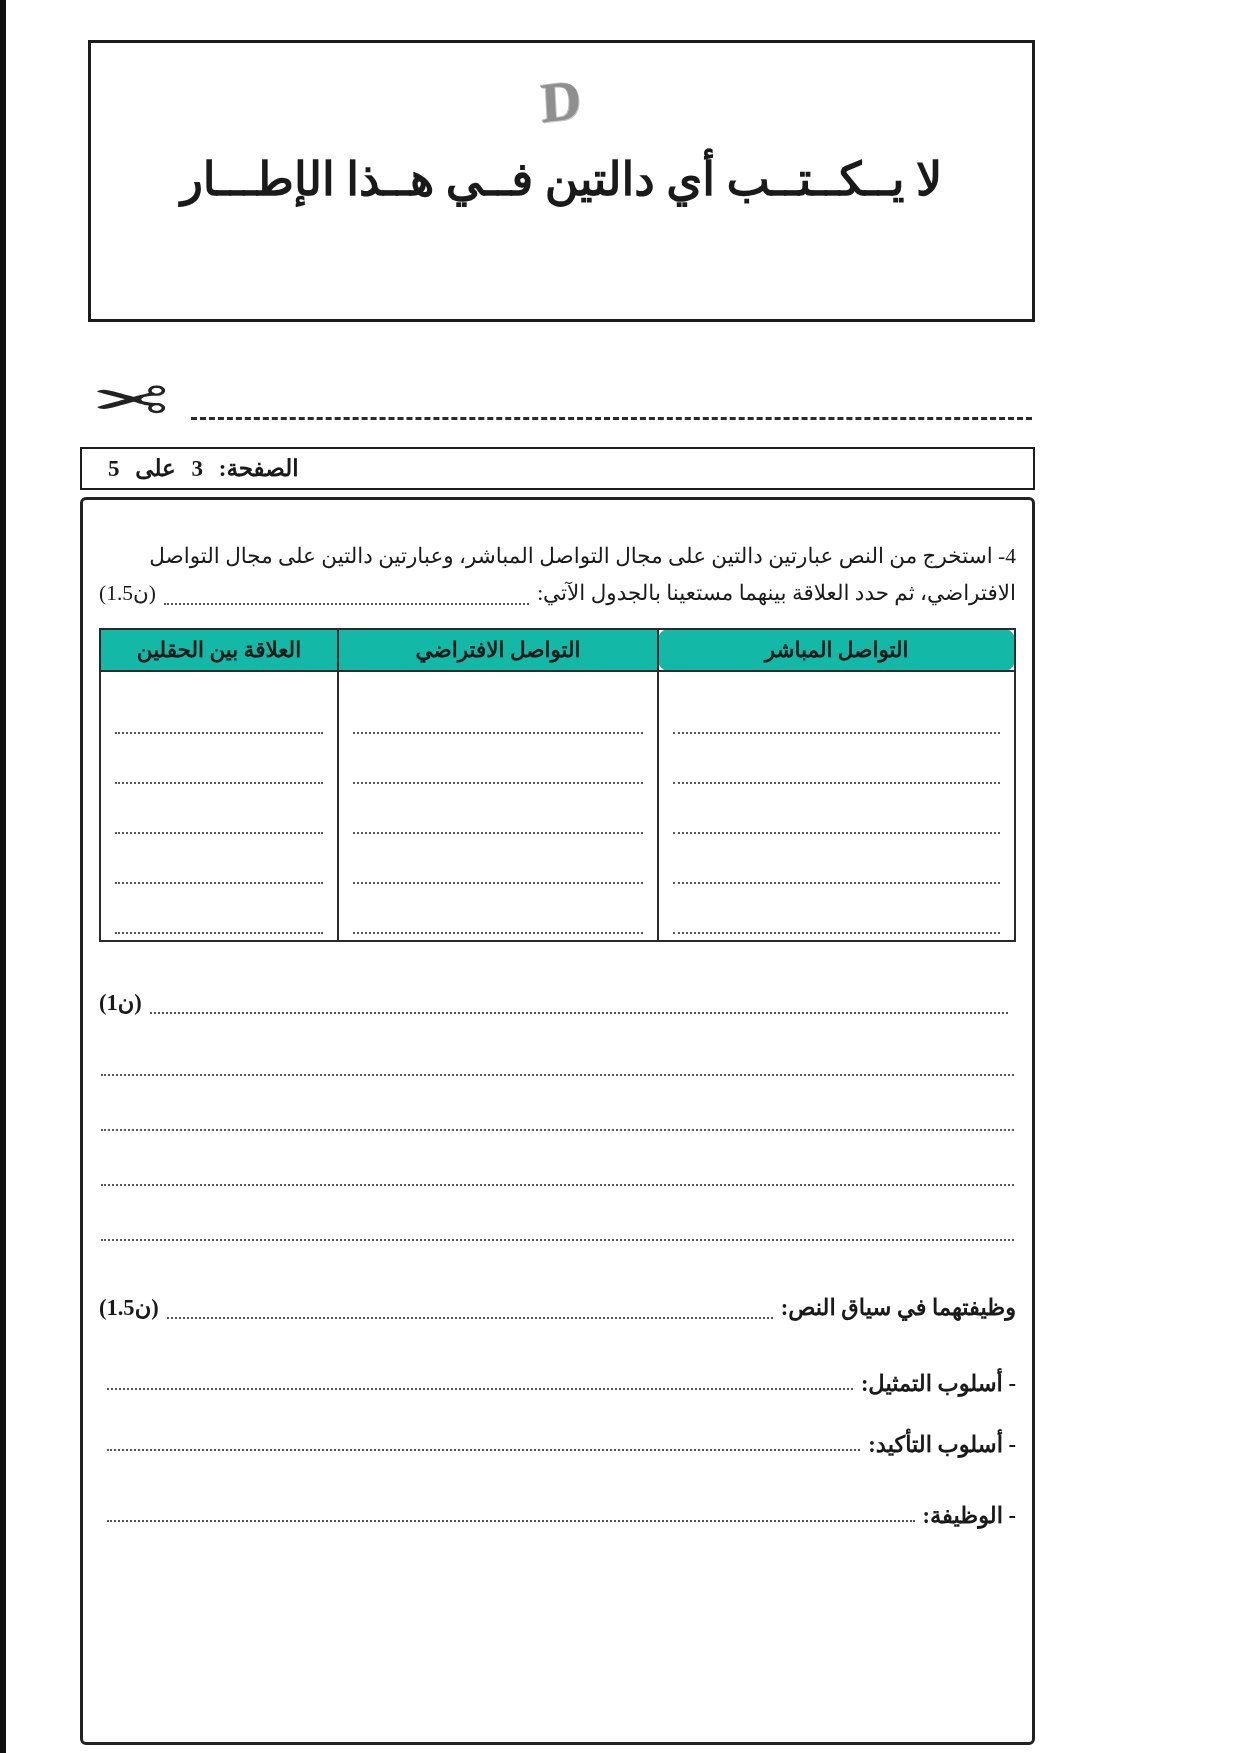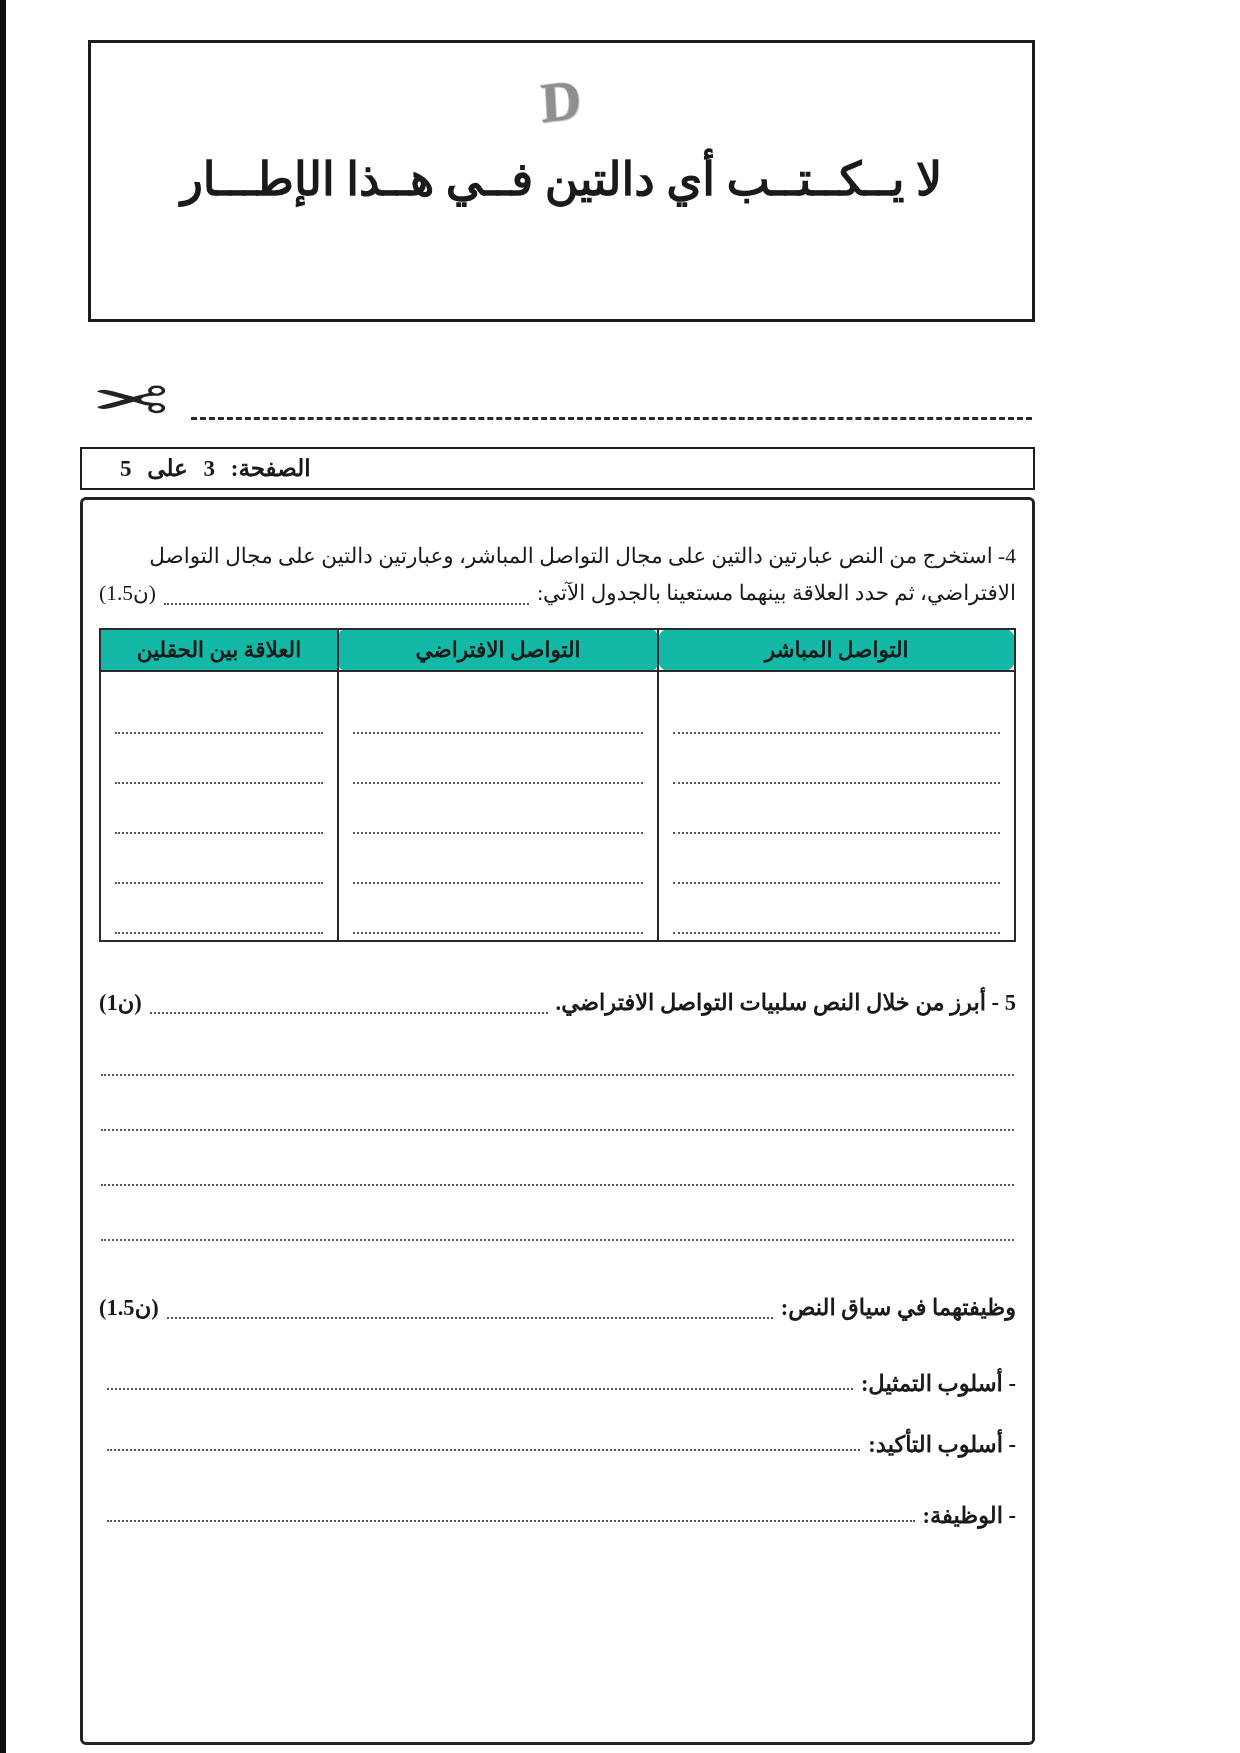--- a/index.html
+++ b/index.html
@@ -40,21 +40,21 @@
     margin:0 38px 0 28px; color:#222;
   }
   .dashed-cut-line {
     flex:1; border-top:3px dashed #2b2b2b; margin-bottom:8px;
   }
   
   .page-number-bar {
     position:absolute; left:80px; top:447px; width:955px; height:43px;
     border:2px solid #1e1e1e; background:#fff;
     direction:rtl; text-align:left;
-    font-weight:bold; font-size:23px; padding:6px 28px;
+    font-weight:bold; font-size:23px; padding:6px 16px;
   }
   .page-number-bar span { margin-left:10px; }
   
   .exam-body-frame {
     position:absolute; left:80px; top:497px; width:955px; height:1248px;
     border:3px solid #222; border-radius:6px; background:#fff;
     direction:rtl; padding:0 16px; font-size:21.5px;
   }
   .q-par { line-height:37px; text-align:right; }
   .q4-block { margin-top:38px; }
@@ -69,21 +69,21 @@
     border:2.5px solid #2a2a2a;
   }
   table.q4-table th {
     border:2px solid #2a2a2a; height:42px; font-size:21.5px; font-weight:bold;
     text-align:center; vertical-align:middle; background:#14b8a6;
   }
   table.q4-table td {
     border:2px solid #2a2a2a; height:265px; vertical-align:top; padding:12px 8px 6px;
   }
   table.q4-table th:nth-child(1){ width:39%;border-radius:11px; }
-  table.q4-table th:nth-child(2){ width:35%;border-radius:8px; }
+  table.q4-table th:nth-child(2){ width:35%; }
   table.q4-table th:nth-child(3){ width:26%; }
   .cell-dotted-line { height:50px; border-bottom:2px dotted #5a5a5a; margin:0 6px; }
   
   .q5-row { margin-top:42px; font-weight:bold; font-size:22.5px; }
   .ans-line { height:55px; border-bottom:2px dotted #5a5a5a; margin:0 2px; }
   
   .q6-block { margin-top:48px; font-weight:bold; font-size:22.5px; }
   .q6-block .q-par { line-height:40px; }
   .item-row { display:flex; align-items:flex-end; font-weight:bold; font-size:22.5px; }
   .item-row .label { white-space:nowrap; }
@@ -153,21 +153,20 @@
             <div class="cell-dotted-line"></div>
             <div class="cell-dotted-line"></div>
             <div class="cell-dotted-line"></div>
             <div class="cell-dotted-line"></div>
           </td>
         </tr>
       </tbody>
     </table>
 
     <div class="q5-row flex-line">
-      <span>5 - أبرز من خلال النص سلبيات التواصل الافتراضي.</span>
       <span class="dot-leader"></span>
       <span class="points">(1ن)</span>
     </div>
     <div>
       <div class="ans-line"></div>
       <div class="ans-line"></div>
       <div class="ans-line"></div>
       <div class="ans-line"></div>
     </div>
 

